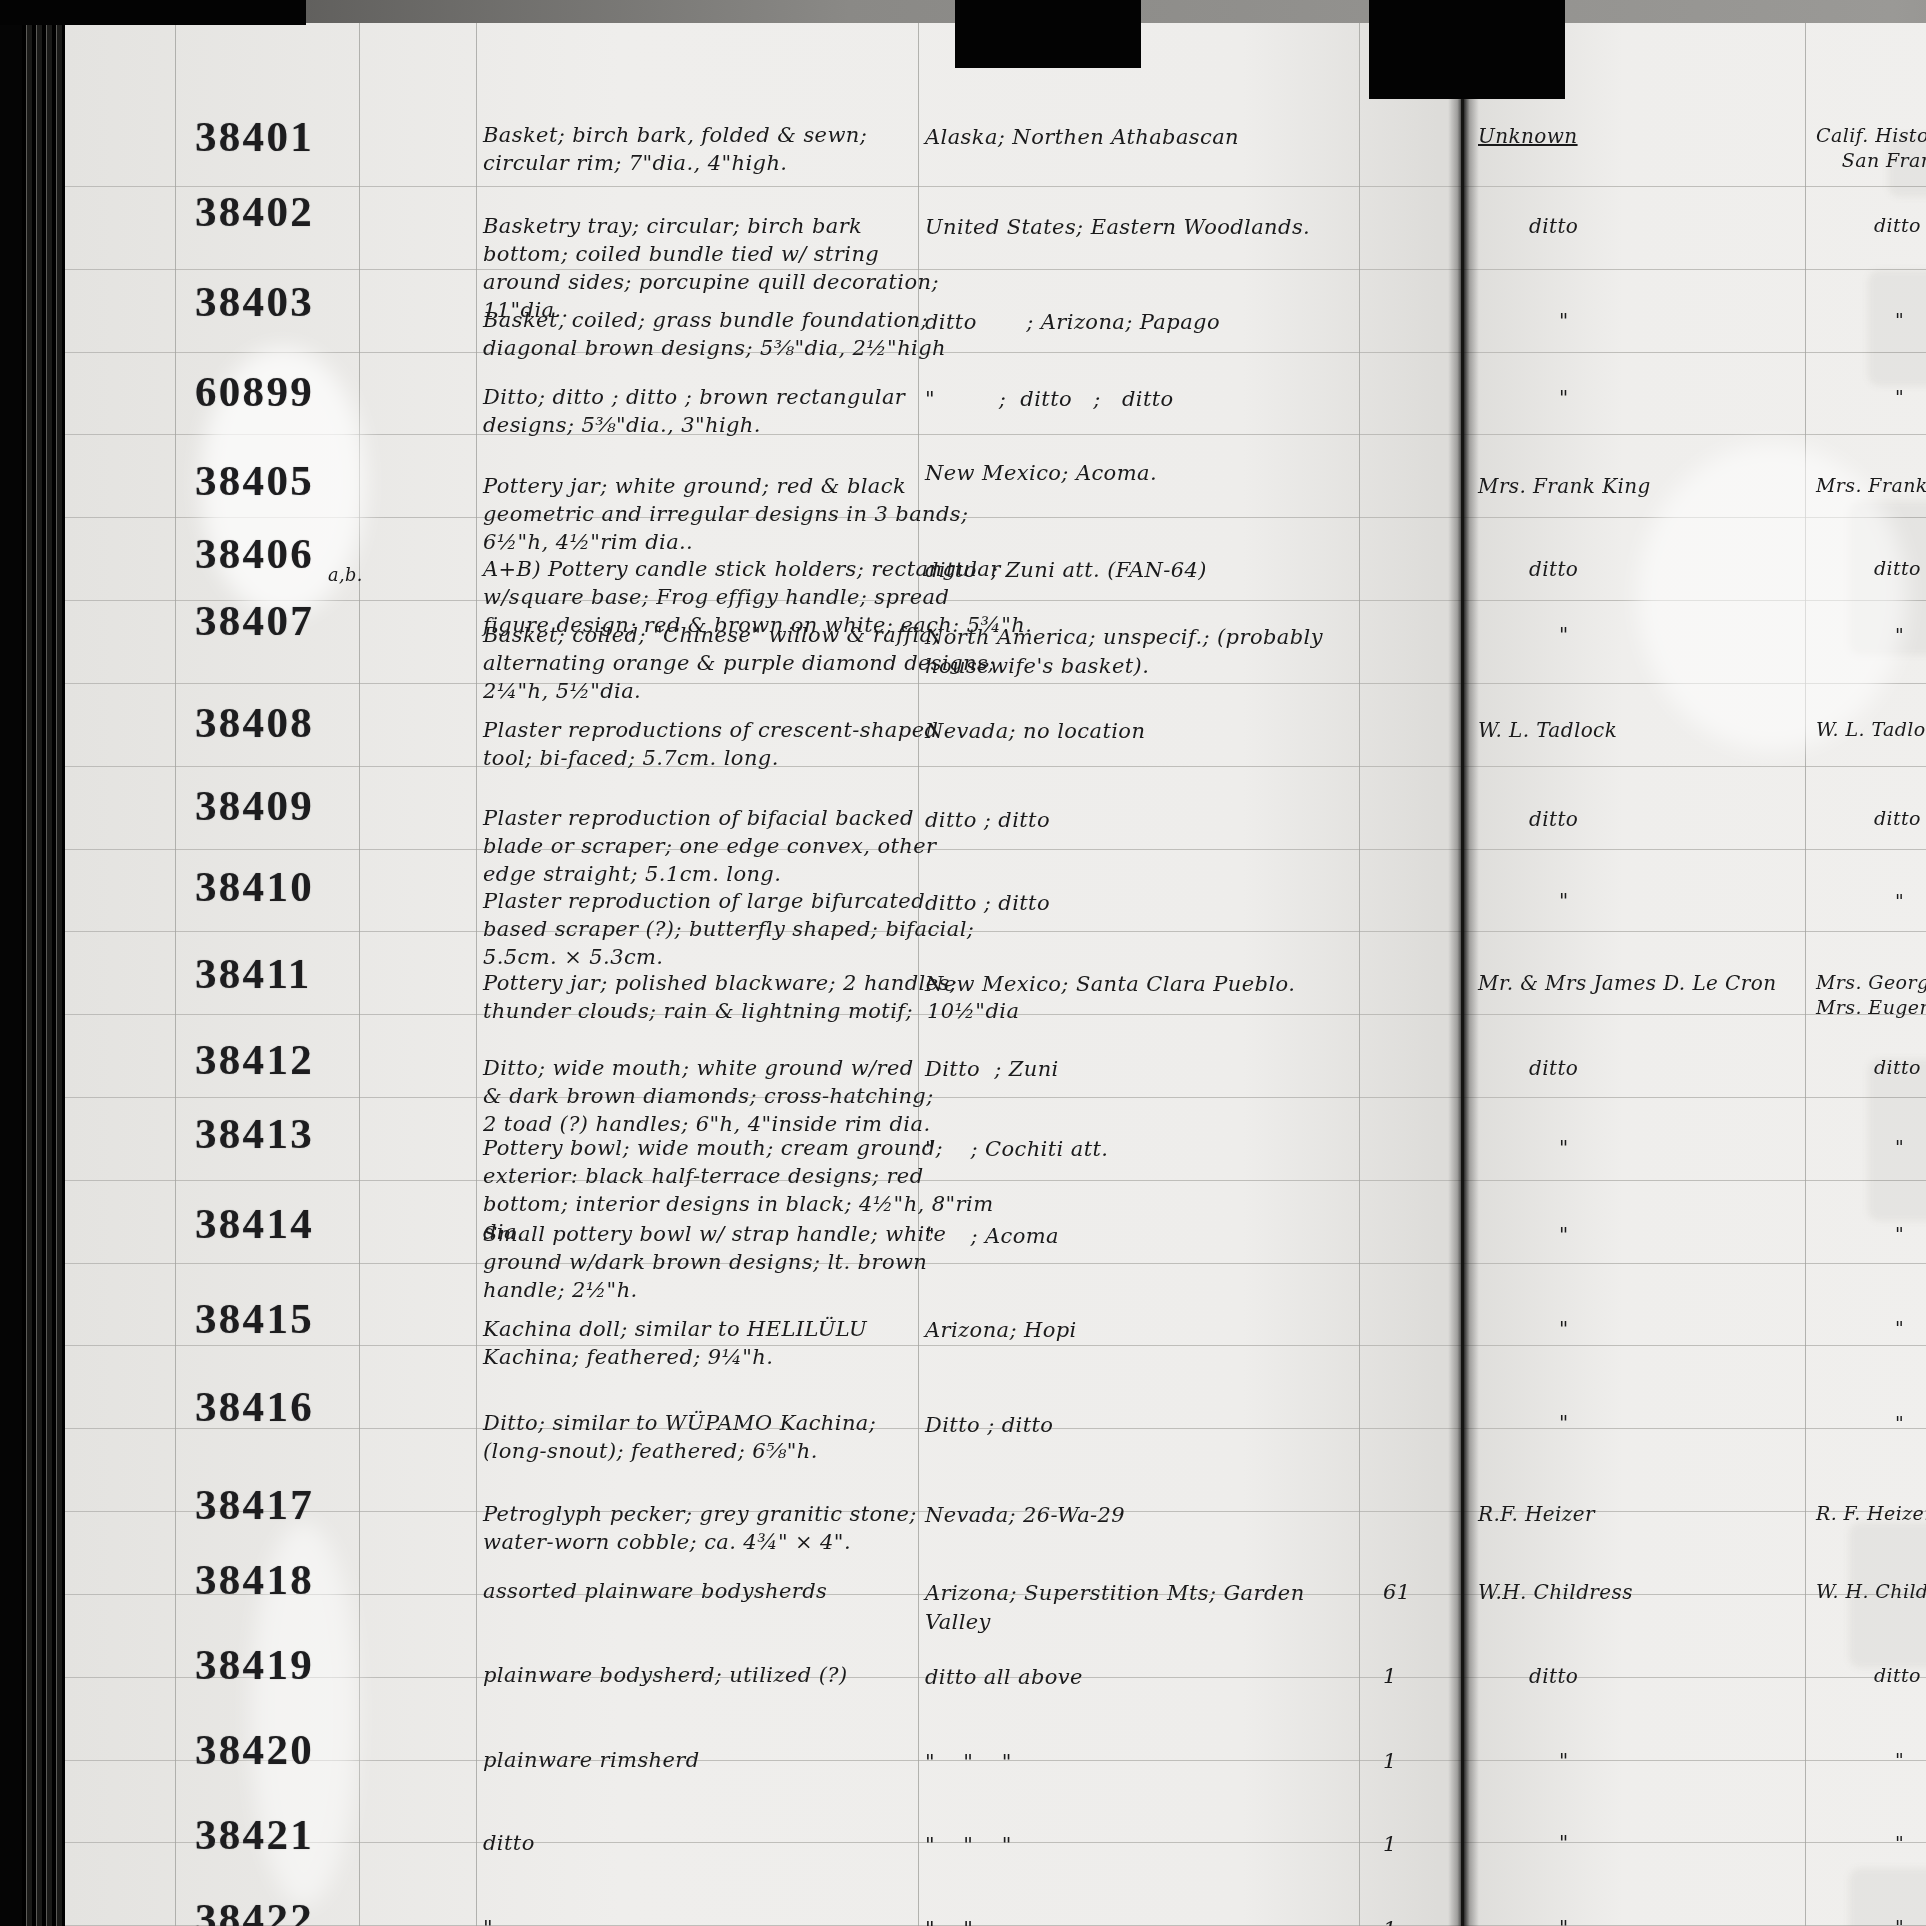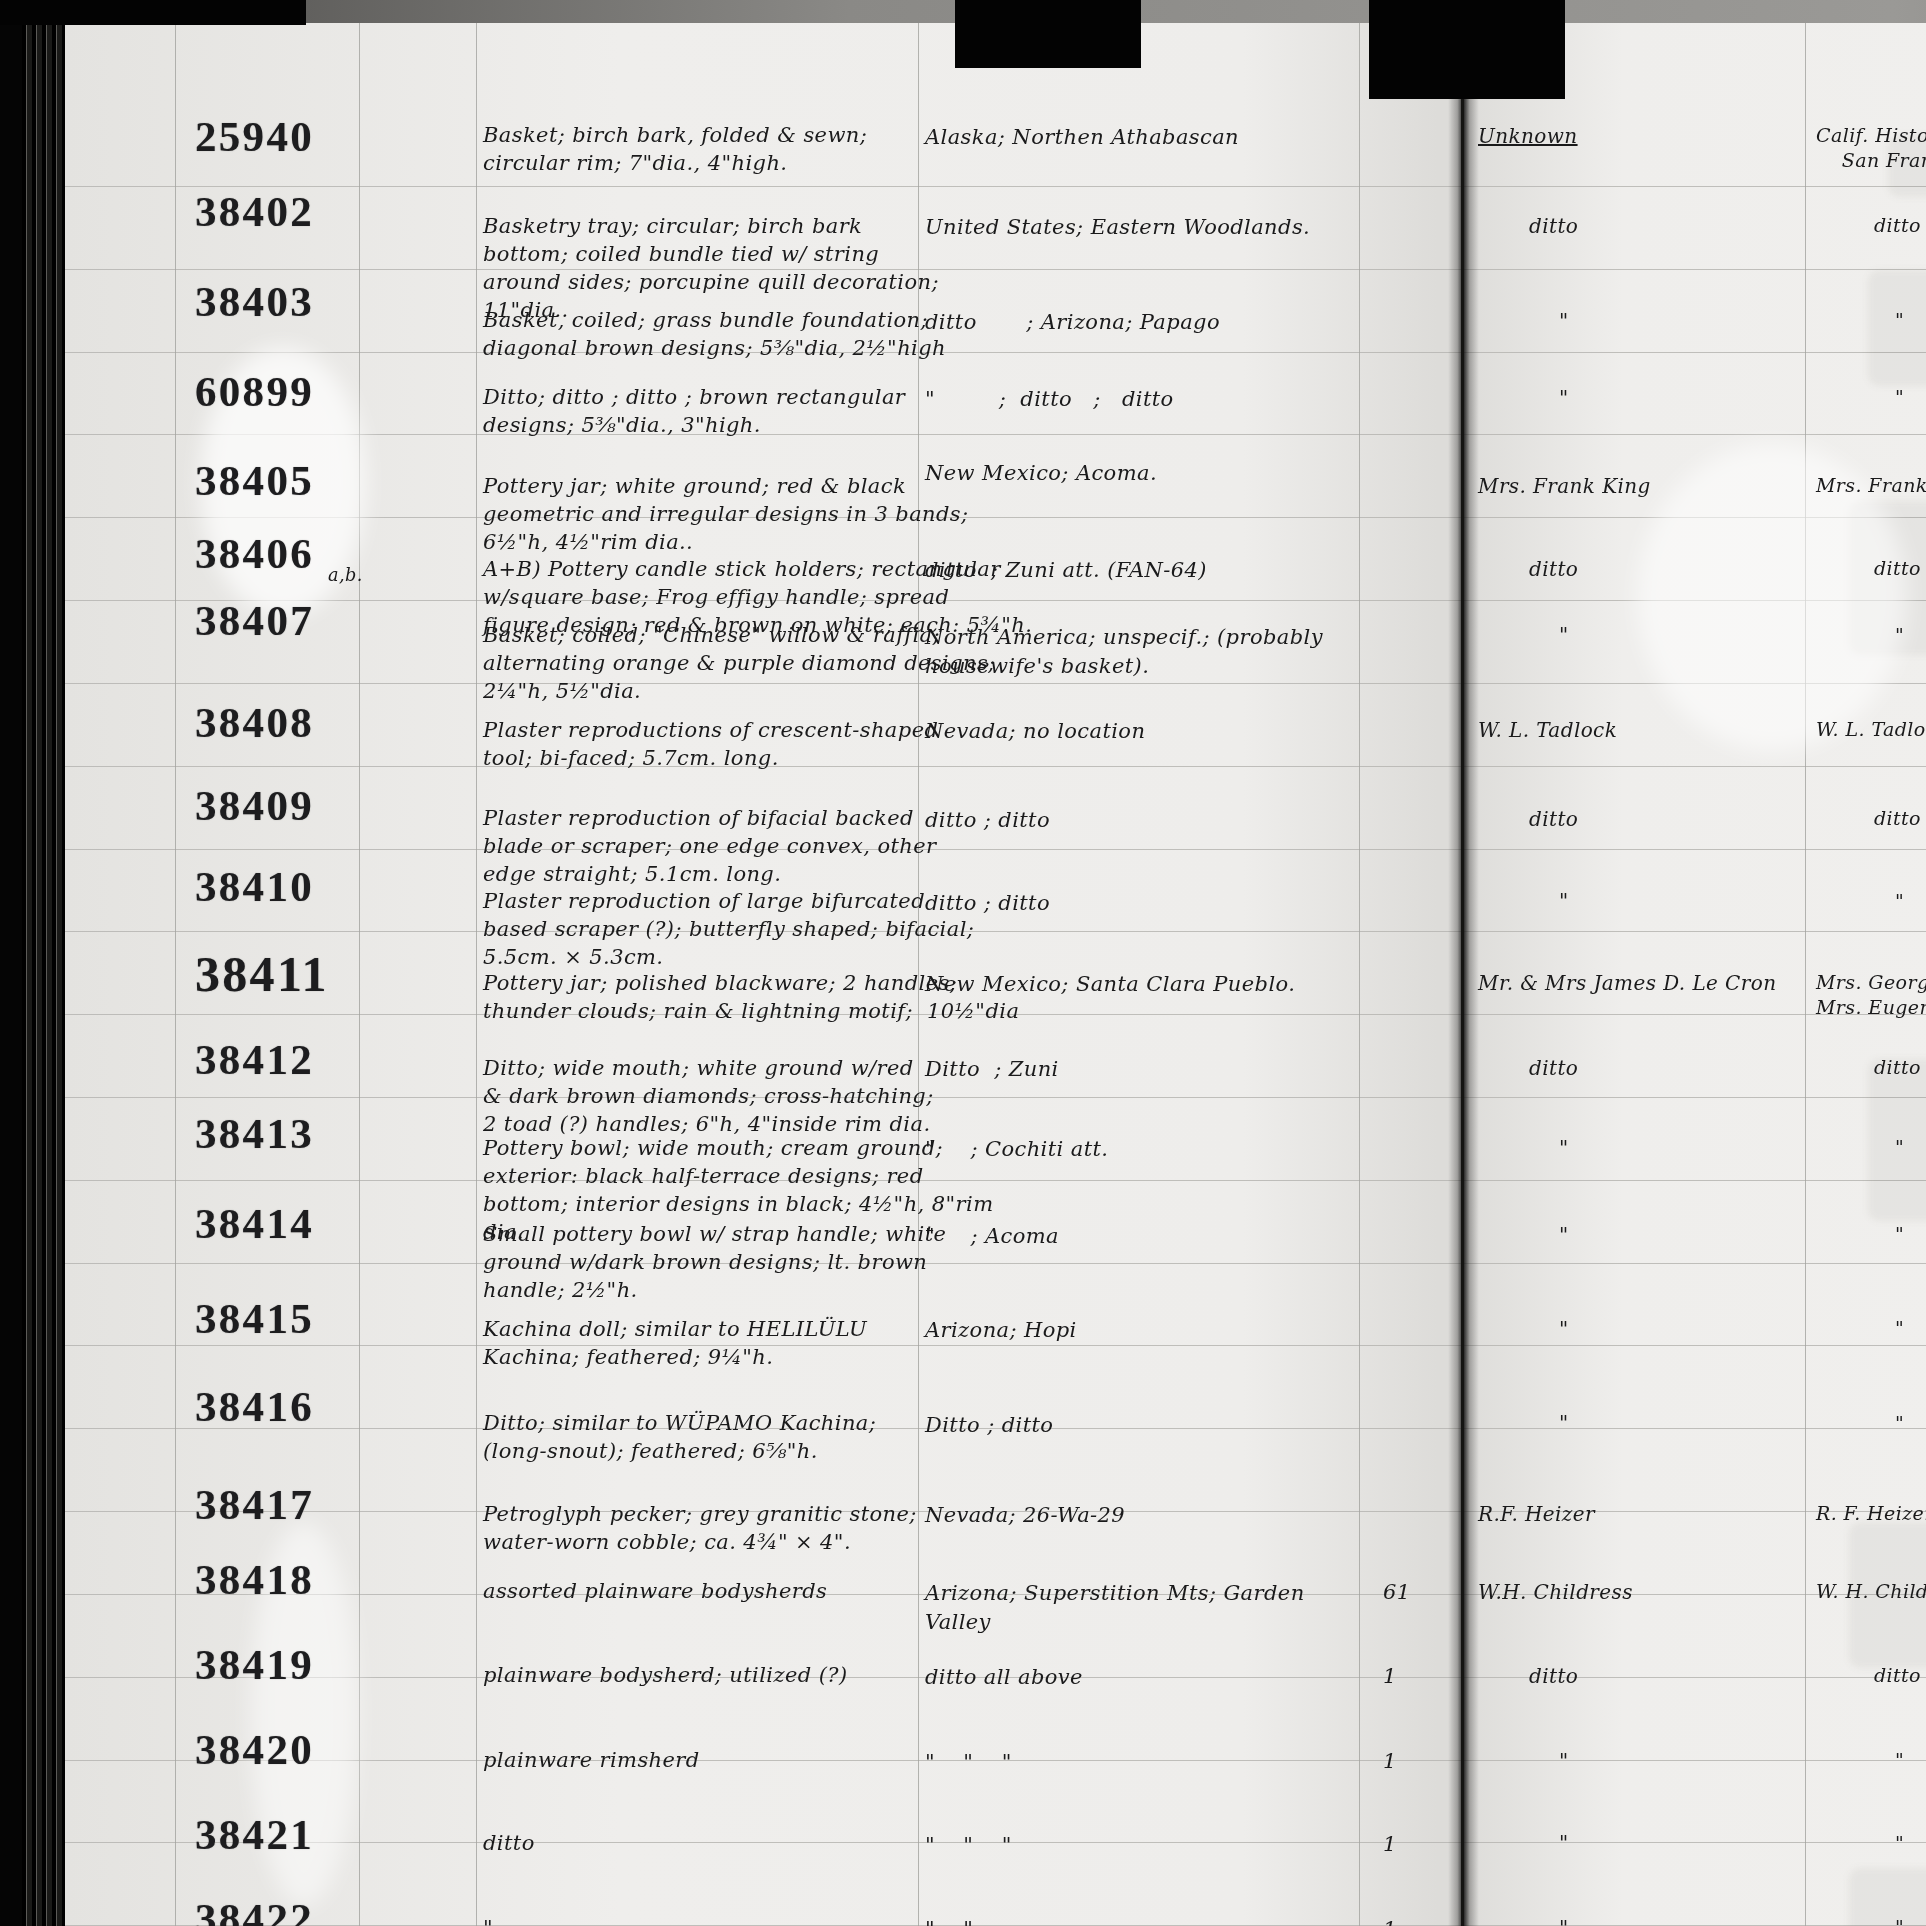--- a/index.html
+++ b/index.html
@@ -82,21 +82,21 @@
       <div class="smudge" style="left: 1868px; top: 270px; width: 327px; height: 116px;"></div>
       <div class="smudge" style="left: 1849px; top: 501px; width: 366px; height: 154px;"></div>
       <div class="smudge" style="left: 1868px; top: 1059px; width: 366px; height: 162px;"></div>
       <div class="smudge" style="left: 1849px; top: 1522px; width: 404px; height: 146px;"></div>
       <div class="smudge" style="left: 1849px; top: 1868px; width: 366px; height: 146px;"></div>
       <div class="flare" style="left: 200px; top: 347px; width: 166px; height: 270px; background: rgba(255, 255, 255, 0.7);"></div>
       <div class="flare" style="left: 1637px; top: 443px; width: 270px; height: 308px; background: rgba(255, 255, 255, 0.55);"></div>
       <div class="flare" style="left: 250px; top: 1522px; width: 108px; height: 385px; background: rgba(255, 255, 255, 0.5);"></div>
     </div>
   <div id="rows">
-      <div class="stamp" style="left: 195px; top: 114px; font-size: 43px; line-height: 46px;">25940</div>
+      <div class="stamp" style="left: 195px; top: 114px; font-size: 43px; line-height: 46px;">38401</div>
       <div class="f" style="left: 483px; top: 121px; font-size: 21px; line-height: 28px;">Basket; birch bark, folded &amp; sewn;
 circular rim; 7"dia., 4"high.</div>
       <div class="f" style="left: 925px; top: 123px; font-size: 21px; line-height: 28.5px;">Alaska; Northen Athabascan</div>
       <div class="f" style="left: 1478px; top: 124px; font-size: 20px; line-height: 25.4px; text-decoration: underline;">Unknown</div>
       <div class="f" style="left: 1816px; top: 123px; font-size: 19px; line-height: 25px;">Calif. Historical Society,
     San Francisco.</div>
       <div class="stamp" style="left: 195px; top: 189px; font-size: 43px; line-height: 46px;">38402</div>
       <div class="f" style="left: 483px; top: 212px; font-size: 21px; line-height: 28px;">Basketry tray; circular; birch bark
 bottom; coiled bundle tied w/ string
 around sides; porcupine quill decoration;
@@ -152,21 +152,21 @@
       <div class="f" style="left: 925px; top: 806px; font-size: 21px; line-height: 28.5px;">ditto ; ditto</div>
       <div class="f" style="left: 1529px; top: 807px; font-size: 20px; line-height: 25.4px;">ditto</div>
       <div class="f" style="left: 1874px; top: 806px; font-size: 19px; line-height: 25px;">ditto</div>
       <div class="stamp" style="left: 195px; top: 864px; font-size: 43px; line-height: 46px;">38410</div>
       <div class="f" style="left: 483px; top: 887px; font-size: 21px; line-height: 28px;">Plaster reproduction of large bifurcated
 based scraper (?); butterfly shaped; bifacial;
 5.5cm. × 5.3cm.</div>
       <div class="f" style="left: 925px; top: 889px; font-size: 21px; line-height: 28.5px;">ditto ; ditto</div>
       <div class="f" style="left: 1559px; top: 889px; font-size: 20px; line-height: 25.4px;">"</div>
       <div class="f" style="left: 1895px; top: 889px; font-size: 19px; line-height: 25px;">"</div>
-      <div class="stamp" style="left: 195px; top: 951px; font-size: 50px; line-height: 46px;">38411</div>
+      <div class="stamp" style="left: 195px; top: 951px; font-size: 43px; line-height: 46px;">38411</div>
       <div class="f" style="left: 483px; top: 969px; font-size: 21px; line-height: 28px;">Pottery jar; polished blackware; 2 handles;
 thunder clouds; rain &amp; lightning motif;  10½"dia</div>
       <div class="f" style="left: 925px; top: 970px; font-size: 21px; line-height: 28.5px;">New Mexico; Santa Clara Pueblo.</div>
       <div class="f" style="left: 1478px; top: 971px; font-size: 20px; line-height: 25.4px;">Mr. &amp; Mrs James D. Le Cron</div>
       <div class="f" style="left: 1816px; top: 970px; font-size: 19px; line-height: 25px;">Mrs. George M. Foster &amp;
 Mrs. Eugene E. Jurs</div>
       <div class="stamp" style="left: 195px; top: 1037px; font-size: 43px; line-height: 46px;">38412</div>
       <div class="f" style="left: 483px; top: 1054px; font-size: 21px; line-height: 28px;">Ditto; wide mouth; white ground w/red
 &amp; dark brown diamonds; cross-hatching;
 2 toad (?) handles; 6"h, 4"inside rim dia.</div>

